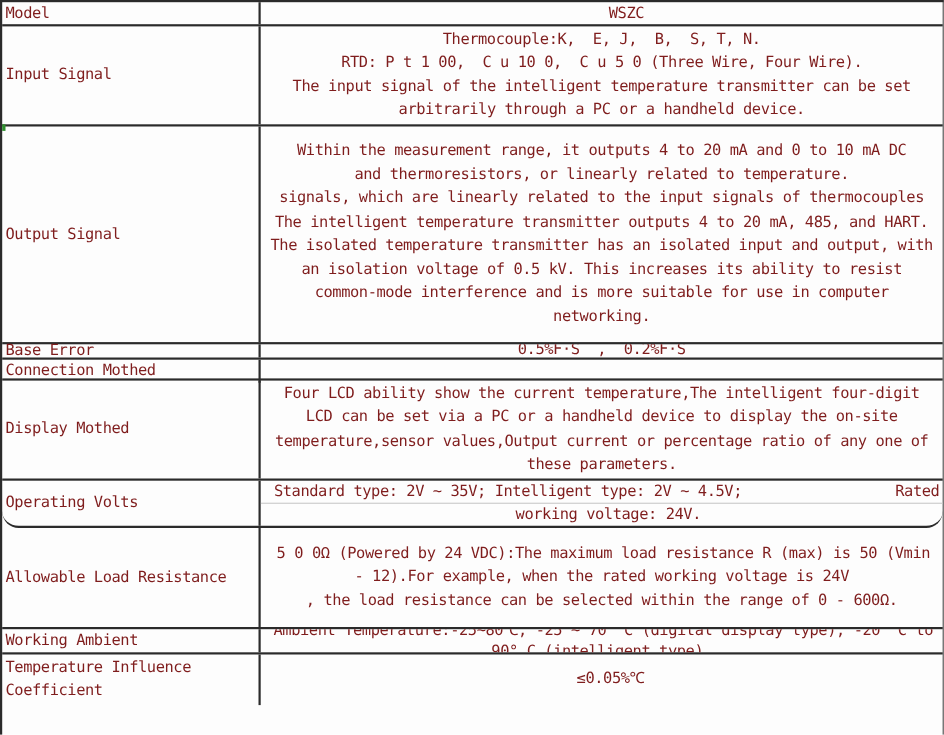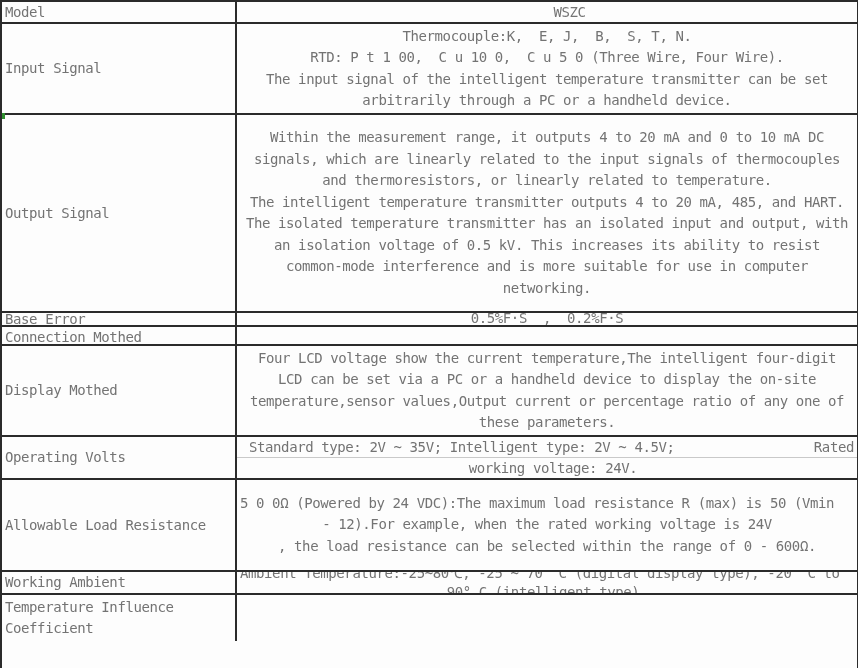--- a/index.html
+++ b/index.html
@@ -3,53 +3,53 @@
 <meta charset="utf-8">
 <style>
   html,body { margin:0; padding:0; background:#ffffff; }
   .spec-table {
     position:relative;
     width:858px; height:668px;
     box-sizing:border-box;
     font-family:"DejaVu Sans Mono","Liberation Mono",monospace;
     font-size:14px;
     letter-spacing:-0.4px;
-    color:#737373;
+    color:#7f1d1d;
     background:#fdfdfd;
     border-top:2px solid #2b2b2b;
     border-left:2px solid #2b2b2b;
     border-right:1px solid #2b2b2b;
   }
   .row { display:flex; box-sizing:border-box; border-bottom:2px solid #2b2b2b; }
   .r1 { height:22px; }
   .r2 { height:91px; }
   .r3 { height:198px; }
   .r4 { height:14px; }
   .r5 { height:19px;flex-direction:column; }
   .r6 { height:91px; }
-  .r7 { height:43px; }
+  .r7 { height:43px;border-radius:15px; }
   .r8 { height:92px; }
   .r9 { height:23px; }
   .r10 { height:46px; border-bottom:none;gap:16px; }
   .label {
     width:235px; box-sizing:border-box;
     border-right:2px solid #2b2b2b;
     padding:0 4px 0 3px;
     display:flex; align-items:center;
     white-space:pre-wrap;
     line-height:21px;
   }
   .value {
     flex:1; min-width:0;
     display:flex; flex-direction:column; justify-content:center;
     overflow:hidden;
   }
   .line { line-height:21.5px; white-space:pre-wrap; }
   .c { text-align:center; }
-  .l { text-align:left; padding-left:3px; }
+  .l { text-align:center; padding-left:3px; }
   .r5 .line { line-height:17px; }
   .r1 .line { line-height:19px;padding-left:45px; }
   .r7 .line { line-height:20px;padding-left:12px; }
   .r9 .line { line-height:18.5px; }
   .ov-line1 {
     display:flex; justify-content:space-between;
     border-bottom:1px solid #c9c9c9;
     padding:0 3px 0 3px;
     box-sizing:border-box;
   }
@@ -78,22 +78,22 @@
       <div class="line c">RTD: P t 1 00,  C u 10 0,  C u 5 0 (Three Wire, Four Wire).</div>
       <div class="line c">The input signal of the intelligent temperature transmitter can be set</div>
       <div class="line c">arbitrarily through a PC or a handheld device.</div>
     </div>
   </div>
 
   <div class="row r3">
     <div class="label">Output Signal</div>
     <div class="value">
       <div class="line c">Within the measurement range, it outputs 4 to 20 mA and 0 to 10 mA DC</div>
+      <div class="line c">and thermoresistors, or linearly related to temperature.</div>
       <div class="line c">signals, which are linearly related to the input signals of thermocouples</div>
-      <div class="line c">and thermoresistors, or linearly related to temperature.</div>
       <div class="line c">The intelligent temperature transmitter outputs 4 to 20 mA, 485, and HART.</div>
       <div class="line c">The isolated temperature transmitter has an isolated input and output, with</div>
       <div class="line c">an isolation voltage of 0.5 kV. This increases its ability to resist</div>
       <div class="line c">common-mode interference and is more suitable for use in computer</div>
       <div class="line c">networking.</div>
     </div>
   </div>
 
   <div class="row r4">
     <div class="label">Base Error</div>
@@ -105,21 +105,21 @@
   <div class="row r5">
     <div class="label">Connection Mothed</div>
     <div class="value">
       <div class="line c">Two Wire , Three Wire , Four Wire</div>
     </div>
   </div>
 
   <div class="row r6">
     <div class="label">Display Mothed</div>
     <div class="value">
-      <div class="line c">Four LCD voltage show the current temperature,The intelligent four-digit</div>
+      <div class="line c">Four LCD ability show the current temperature,The intelligent four-digit</div>
       <div class="line c">LCD can be set via a PC or a handheld device to display the on-site</div>
       <div class="line c">temperature,sensor values,Output current or percentage ratio of any one of</div>
       <div class="line c">these parameters.</div>
     </div>
   </div>
 
   <div class="row r7">
     <div class="label">Operating Volts</div>
     <div class="value">
       <div class="line ov-line1">
@@ -142,16 +142,19 @@
   <div class="row r9">
     <div class="label">Working Ambient</div>
     <div class="value">
       <div class="line l">Ambient Temperature:-25~80℃, -25 ~ 70° C (digital display type), -20° C to</div>
       <div class="line c">90° C (intelligent type).</div>
     </div>
   </div>
 
   <div class="row r10">
     <div class="label">Temperature Influence Coefficient</div>
+    <div class="value">
+      <div class="line c">≤0.05%℃</div>
+    </div>
   </div>
 
   <div class="green-artifact"></div>
 </div>
 
 </body></html>

